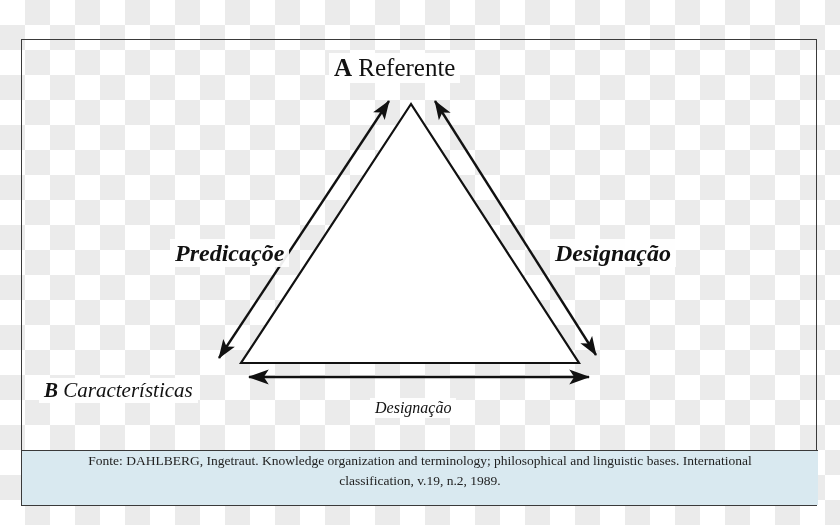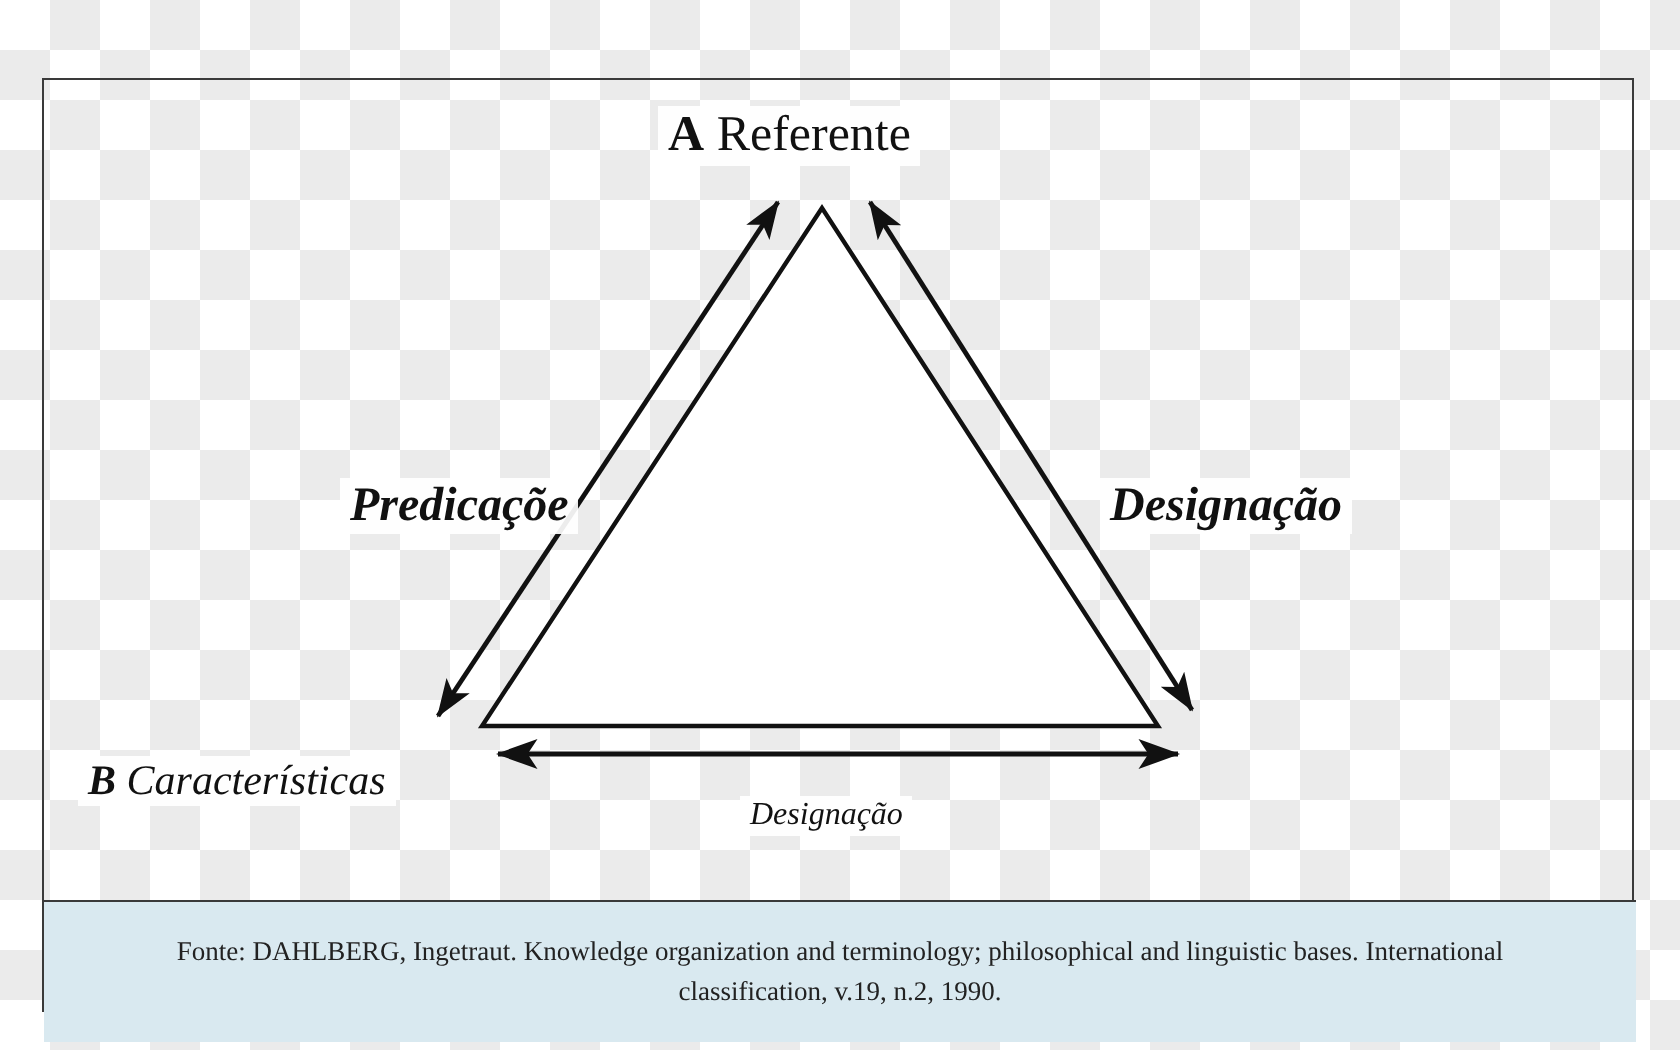--- a/index.html
+++ b/index.html
@@ -108,28 +108,28 @@
     font-size: 16px;
     font-weight: normal;
     font-style: italic;
   }
 
   #source-bar {
     position: absolute;
     left: 0;
     top: 410px;
     width: 796px;
-    height: 71px;
+    height: 55px;
     background: #d9e9f0;
     border-top: 1.5px solid #3a3a3a;
     box-sizing: border-box;
     display: flex;
     flex-direction: column;
     align-items: center;
-    justify-content: center;
+    justify-content: flex-start;
     padding: 0 14px;
   }
   #source-bar .src-line {
     font-size: 13.5px;
     color: #222222;
     text-align: center;
     line-height: 1.45;
   }
 </style>
 </head>
@@ -174,16 +174,16 @@
     <div class="lbl" id="label-predicacao">Predicaçõe</div>
 
     <div class="lbl" id="label-denotacao">Designação</div>
 
     <div class="lbl" id="label-designacao">Designação</div>
 
   </div>
 
   <div id="source-bar">
     <div class="src-line">Fonte: DAHLBERG, Ingetraut. Knowledge organization and terminology; philosophical and linguistic bases. International</div>
-    <div class="src-line">classification, v.19, n.2, 1990.</div>
+    <div class="src-line">classification, v.19, n.2, 1989.</div>
   </div>
 
 </div>
 
 </body></html>

